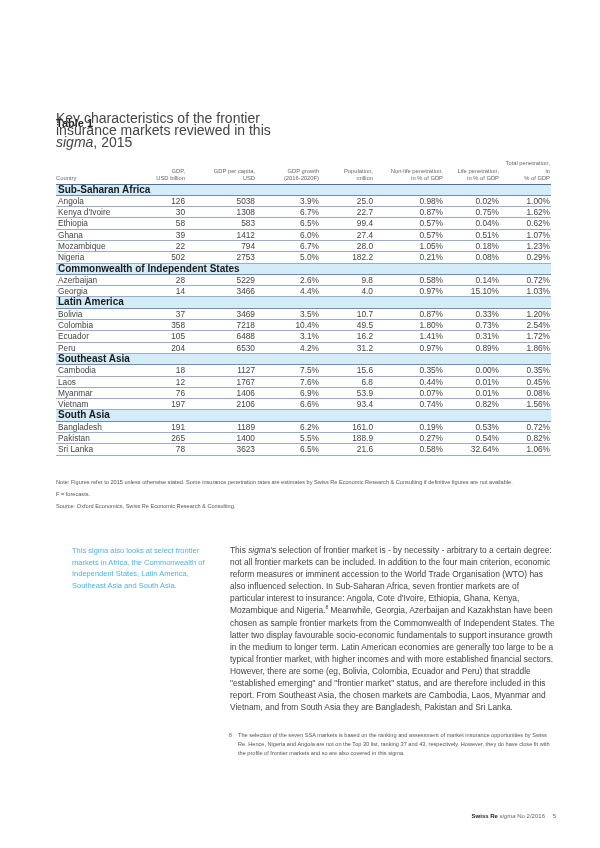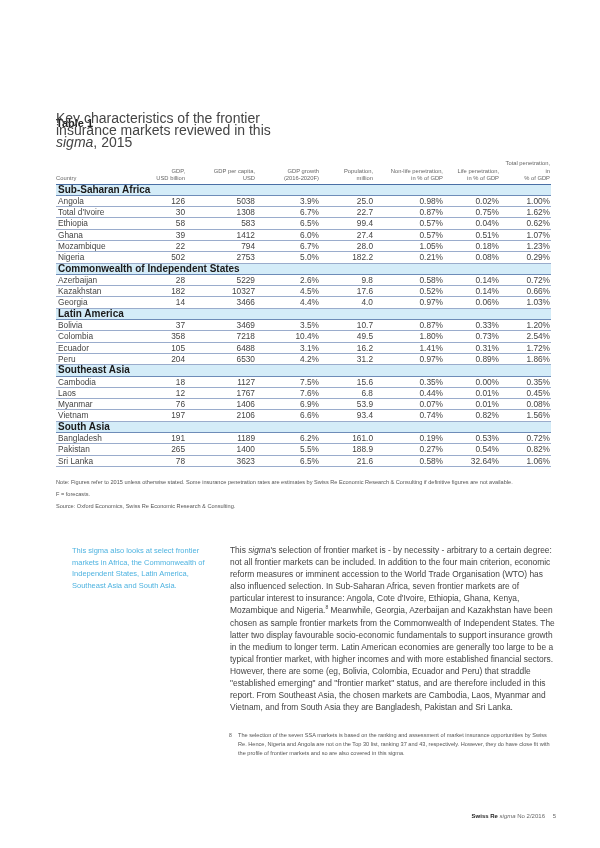--- a/index.html
+++ b/index.html
@@ -100,21 +100,21 @@
           <td class="left">Angola</td>
           <td>126</td>
           <td>5038</td>
           <td>3.9%</td>
           <td>25.0</td>
           <td>0.98%</td>
           <td>0.02%</td>
           <td>1.00%</td>
         </tr>
         <tr>
-          <td class="left">Total d'Ivoire</td>
+          <td class="left">Kenya d'Ivoire</td>
           <td>30</td>
           <td>1308</td>
           <td>6.7%</td>
           <td>22.7</td>
           <td>0.87%</td>
           <td>0.75%</td>
           <td>1.62%</td>
         </tr>
         <tr>
           <td class="left">Ethiopia</td>
@@ -163,37 +163,27 @@
           <td class="left">Azerbaijan</td>
           <td>28</td>
           <td>5229</td>
           <td>2.6%</td>
           <td>9.8</td>
           <td>0.58%</td>
           <td>0.14%</td>
           <td>0.72%</td>
         </tr>
         <tr>
-          <td class="left">Kazakhstan</td>
-          <td>182</td>
-          <td>10327</td>
-          <td>4.5%</td>
-          <td>17.6</td>
-          <td>0.52%</td>
-          <td>0.14%</td>
-          <td>0.66%</td>
-        </tr>
-        <tr>
           <td class="left">Georgia</td>
           <td>14</td>
           <td>3466</td>
           <td>4.4%</td>
           <td>4.0</td>
           <td>0.97%</td>
-          <td>0.06%</td>
+          <td>15.10%</td>
           <td>1.03%</td>
         </tr>
         <tr class="group">
           <td colspan="8" class="left">Latin America</td>
         </tr>
         <tr>
           <td class="left">Bolivia</td>
           <td>37</td>
           <td>3469</td>
           <td>3.5%</td>

